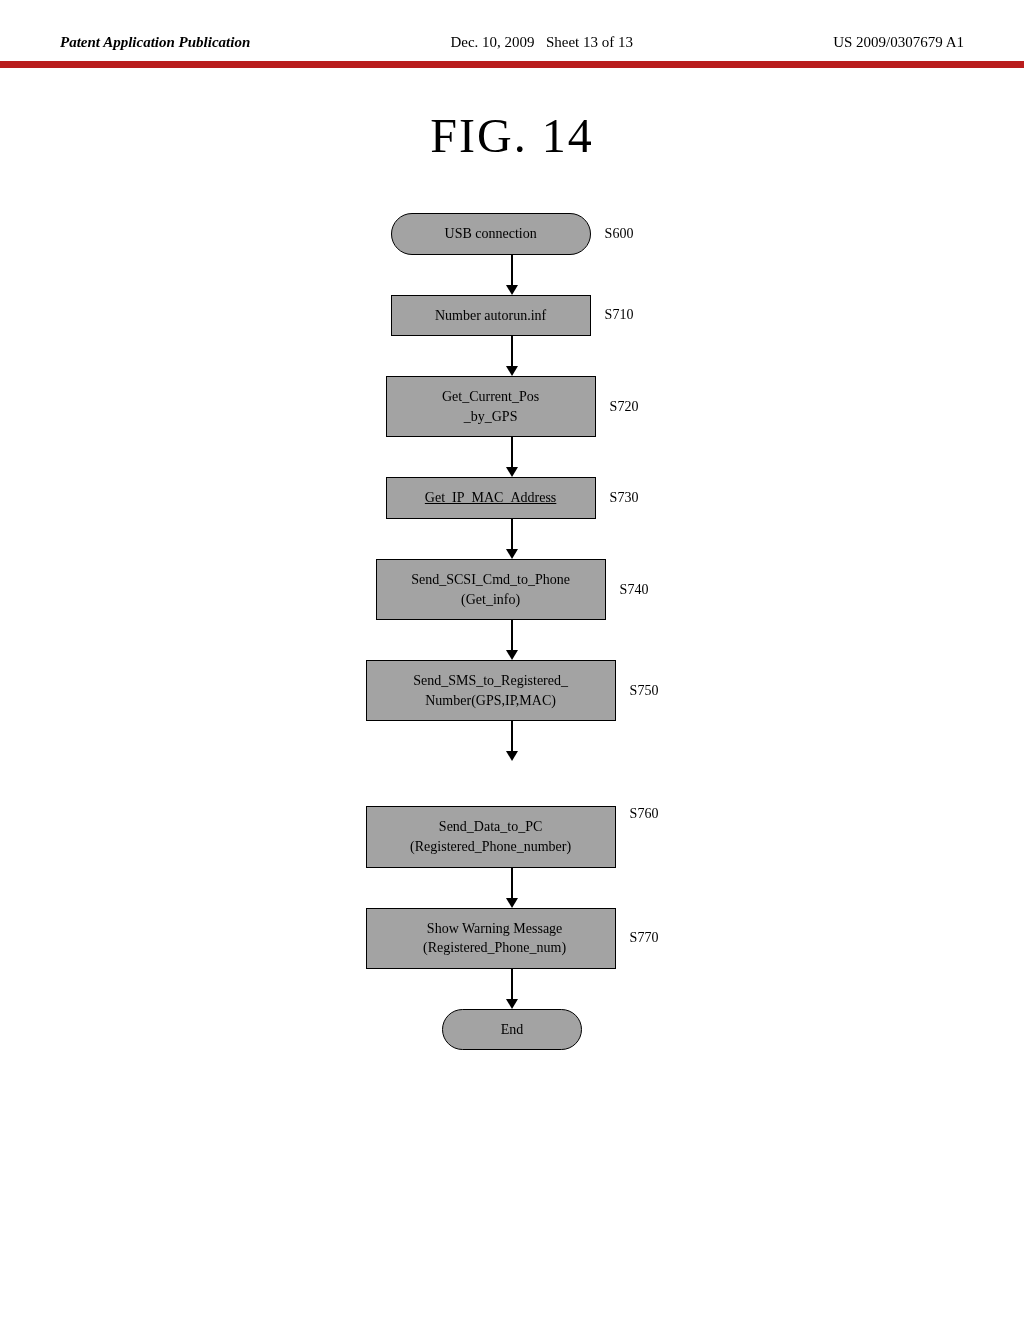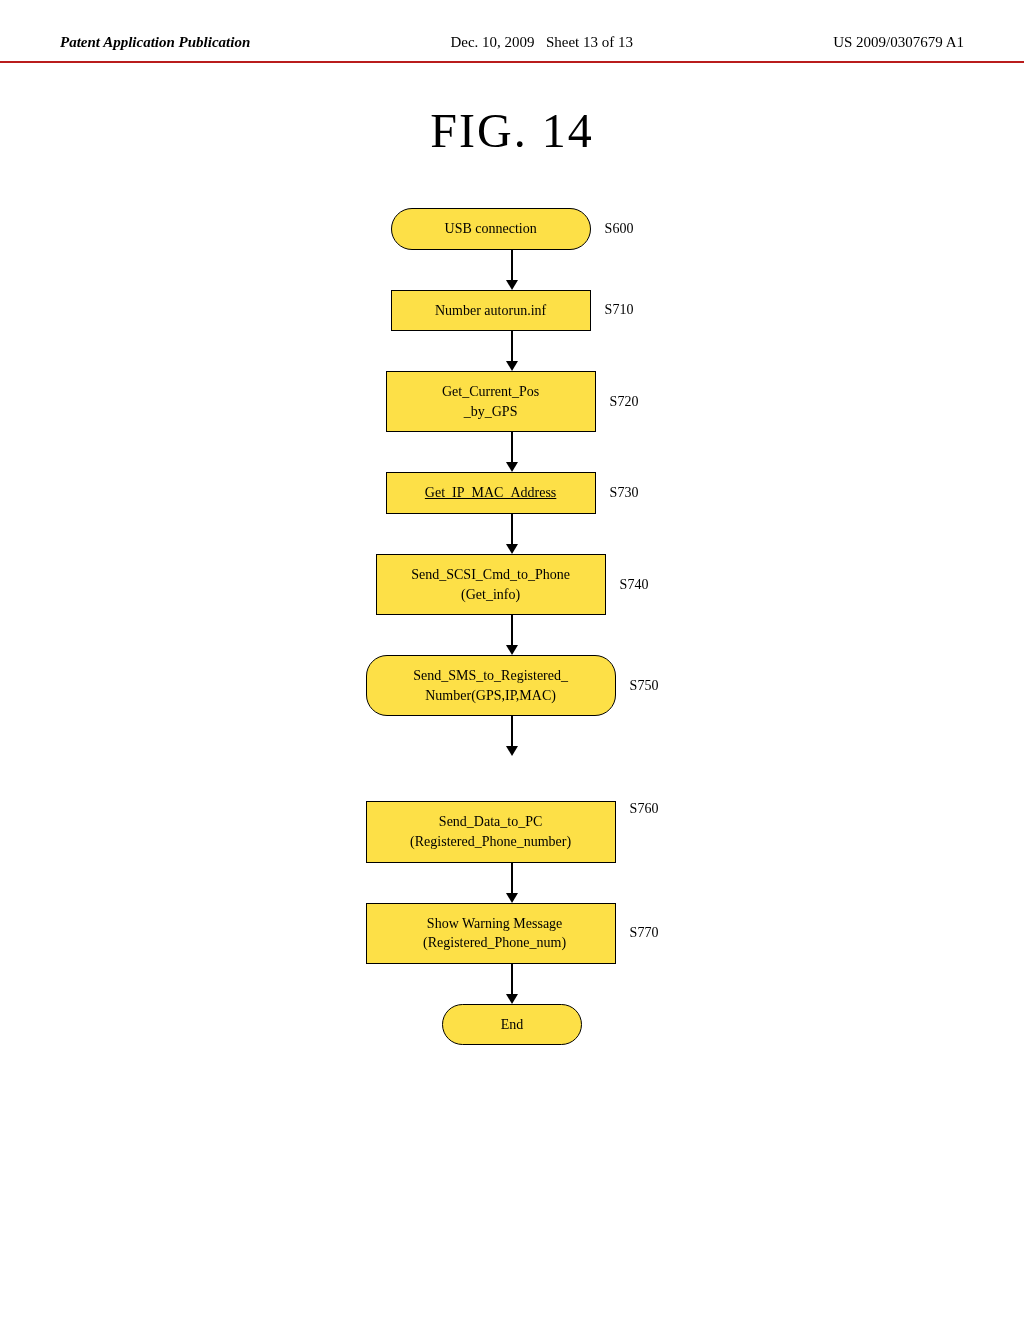--- a/index.html
+++ b/index.html
@@ -10,21 +10,21 @@
       min-height: 1320px;
       position: relative;
       overflow-x: hidden;
     }
 
     .page-header {
       display: flex;
       justify-content: space-between;
       align-items: flex-start;
       padding: 32px 60px 0 60px;
-      border-bottom: 2px solid #b91c1c;
+      border-bottom: 7px solid #b91c1c;
       padding-bottom: 8px;
     }
 
     .header-left {
       font-size: 15px;
       font-weight: bold;
       font-style: italic;
       line-height: 1.4;
     }
 
@@ -55,21 +55,21 @@
       margin-top: 50px;
       position: relative;
     }
 
     
     .flow-box {
       border: 1.5px solid #000;
       text-align: center;
       font-size: 14px;
       line-height: 1.4;
-      background: #fde047;
+      background: #a3a3a3;
       position: relative;
     }
 
     .rect-box {
       border-radius: 0;
       width: 200px;
       padding: 10px 12px;
     }
 
     .rounded-box {
@@ -198,21 +198,21 @@
       <div class="step-label">S740</div>
     </div>
     <div class="connector">
       <div class="arrow-line" style="height:30px;"></div>
       <div class="arrow-head"></div>
     </div>
   </div>
 
   <div class="flow-item">
     <div class="row-with-label">
-      <div class="flow-box rect-box" style="width:250px;border-radius:21px;">
+      <div class="flow-box rect-box" style="width:250px;">
         <span>Send_SMS_to_Registered_<br>Number(GPS,IP,MAC)</span>
       </div>
       <div class="step-label">S750</div>
     </div>
     <div class="connector">
       <div class="arrow-line" style="height:30px;"></div>
       <div class="arrow-head"></div>
     </div>
   </div>
 

